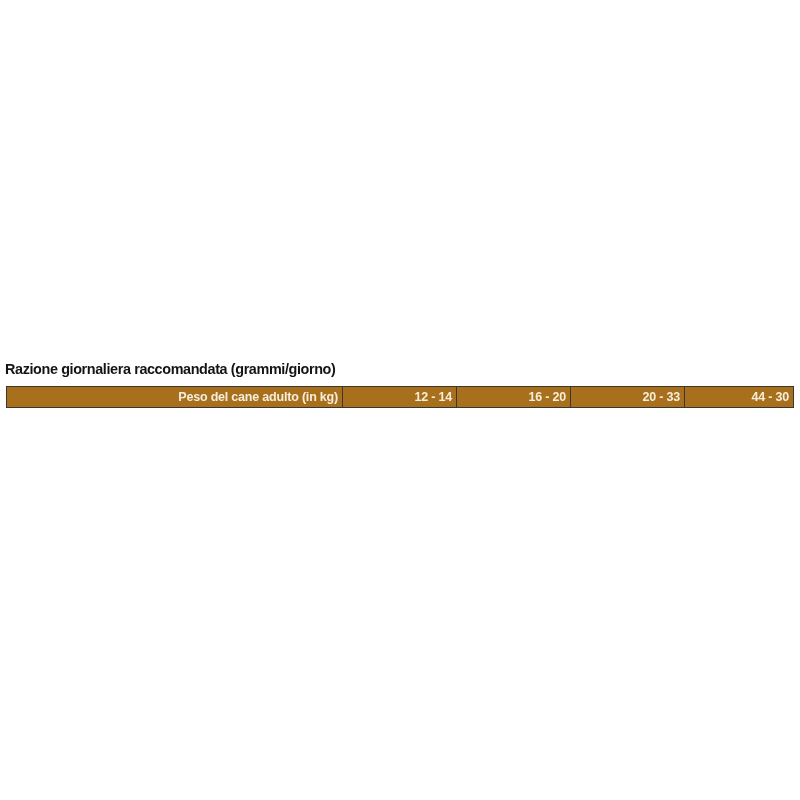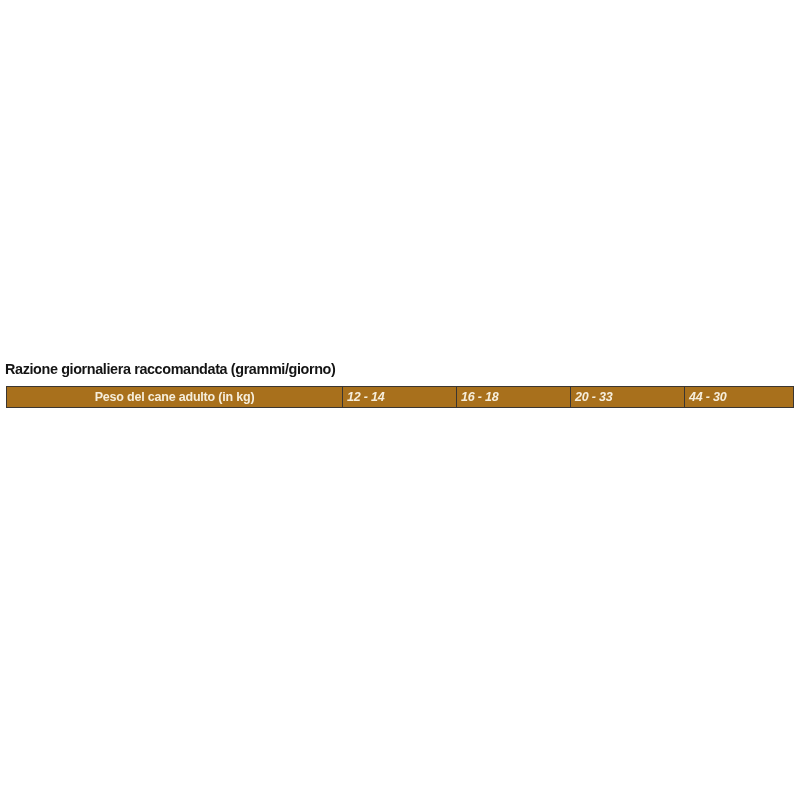--- a/index.html
+++ b/index.html
@@ -47,26 +47,25 @@
     letter-spacing: -0.2px;
     line-height: 20px;
     white-space: nowrap;
     overflow: hidden;
   }
   tr.header-row td {
     background: #a8701c;
     color: #f6eedc;
   }
   tr.header-row td.label-cell {
-    text-align: center;
+    text-align: right;
     font-weight: bold;
   }
   tr.header-row td.value-cell {
-    text-align: left;
-    font-style: italic;
+    text-align: right;
   }
   tr.data-row td.label-cell {
     background: #ddb88d;
     color: #121212;
     text-align: left;
   }
   tr.data-row td.value-cell {
     background: #ffffff;
     color: #121212;
     text-align: center;
@@ -85,20 +84,20 @@
       <col style="width:336px">
       <col style="width:114px">
       <col style="width:114px">
       <col style="width:114px">
       <col style="width:109px">
     </colgroup>
     <tbody>
       <tr class="header-row">
         <td class="label-cell">Peso del cane adulto (in kg)</td>
         <td class="value-cell">12 - 14</td>
-        <td class="value-cell">16 - 18</td>
+        <td class="value-cell">16 - 20</td>
         <td class="value-cell">20 - 33</td>
         <td class="value-cell">44 - 30</td>
       </tr>
     </tbody>
   </table>
 
 </div>
 
 </body></html>

